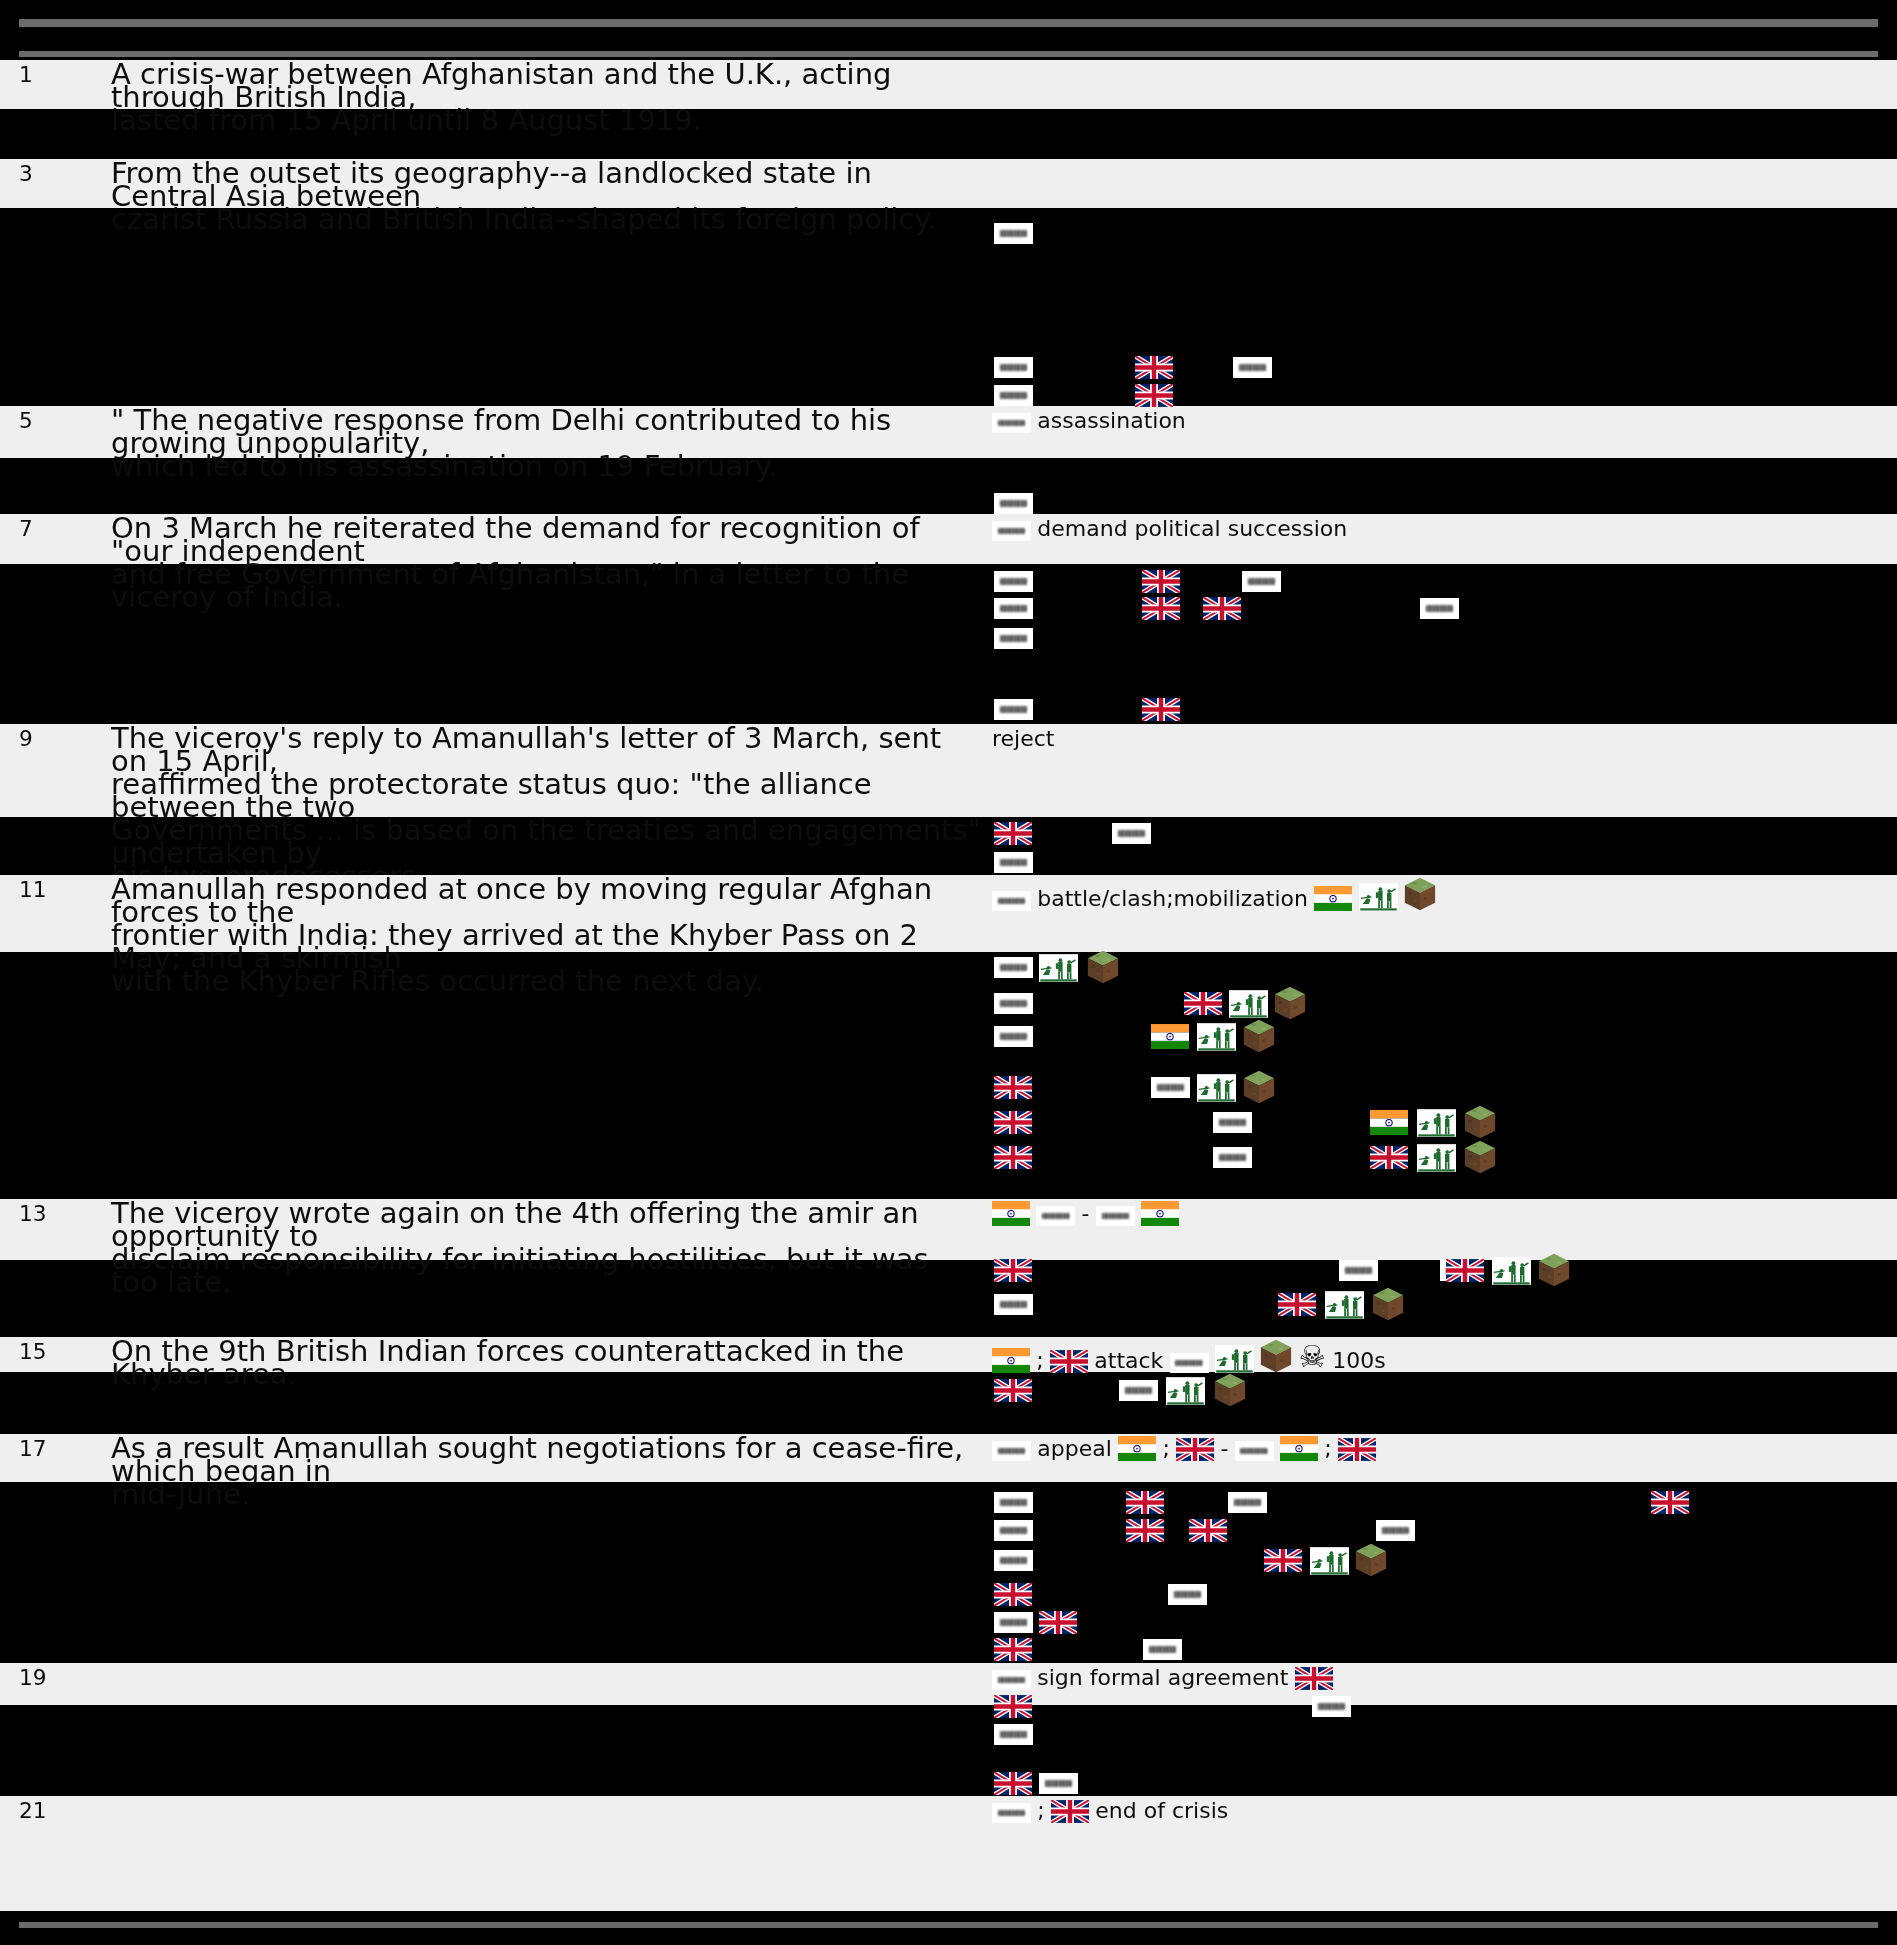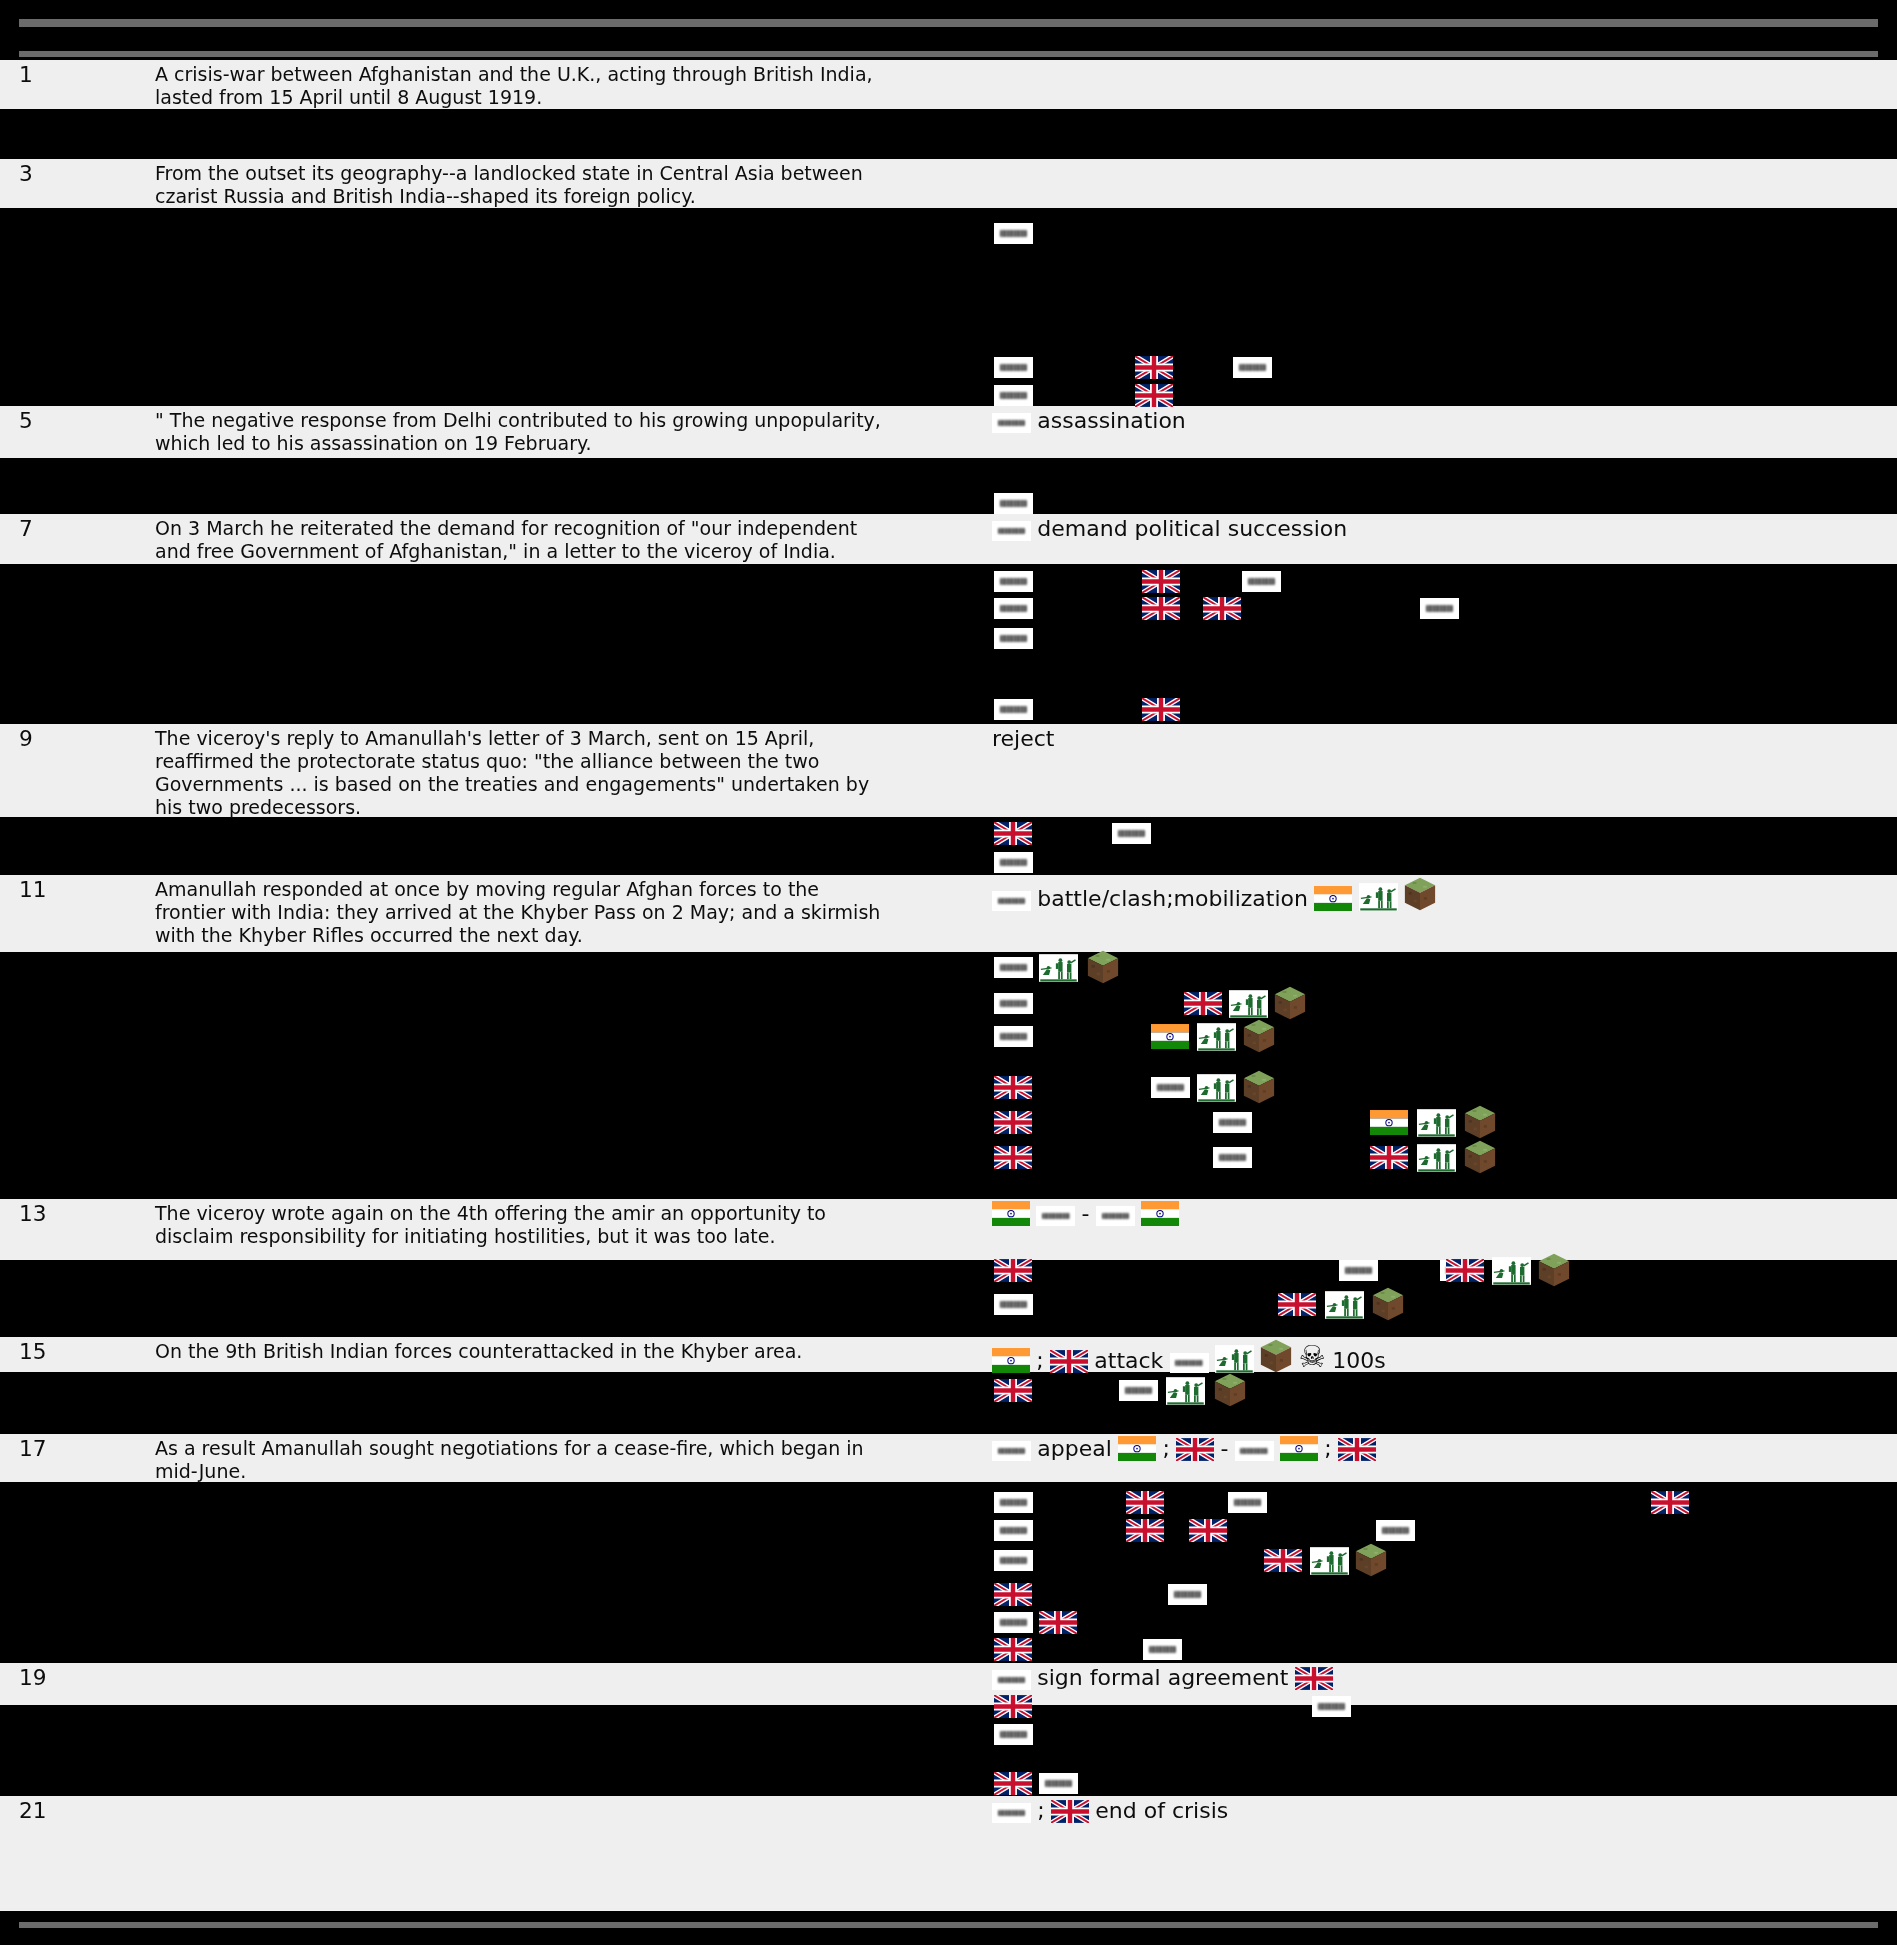--- a/index.html
+++ b/index.html
@@ -1,21 +1,21 @@
 <!DOCTYPE html>
 <html style="font-size:10.2px"><head>
 <meta charset="utf-8">
 <style>
   html,body{margin:0;padding:0;background:#000;}
   #screen{position:relative;width:1897px;height:1946px;background:#000;overflow:hidden;
           font-family:"DejaVu Sans","Liberation Sans",sans-serif;color:#0d0d0d;}
   .bar{position:absolute;left:19px;width:1859px;background:#6b6b6b;}
   .row{position:absolute;left:0;width:1897px;background:#efefef;}
   .num{position:absolute;left:19px;top:2.5px;font-size:21.6px;line-height:23px;}
-  .sent{position:absolute;left:111px;top:2.5px;width:870px;font-size:19px;line-height:23px;white-space:pre-line;margin-left:44px;}
+  .sent{position:absolute;left:111px;top:2.5px;width:870px;font-size:29px;line-height:23px;white-space:pre-line;}
   .ann{position:absolute;left:992px;top:1.9px;display:flex;align-items:flex-end;gap:6.3px;font-size:22px;}
   .atext{white-space:nowrap;}
   .iline{position:absolute;left:0;top:0;width:100%;height:0;}
   .it{position:absolute;}
   .af{width:39px;height:20.3px;background:#fff;position:relative;display:inline-block;}
   .af::before{content:"";position:absolute;left:5.7px;right:5.7px;top:7px;height:6.3px;border-radius:1.3px;
     background:repeating-linear-gradient(90deg,#4a4a4a 0 1.9px,#9a9a9a 1.9px 3.2px,#555 3.2px 5.7px,#aaa 5.7px 7px);
     filter:blur(1px);}
   .skull{font-size:30.5px;line-height:1;color:#000;}
   svg{display:block;}

